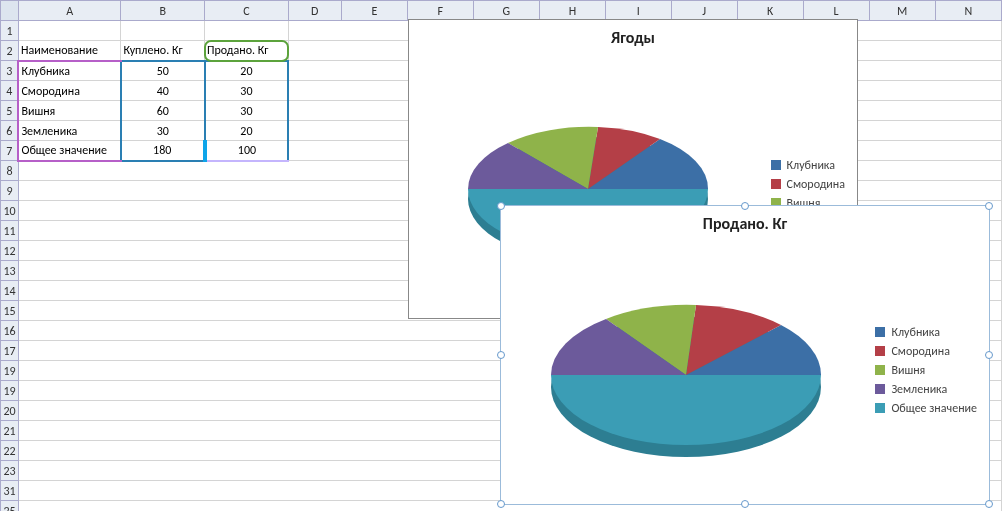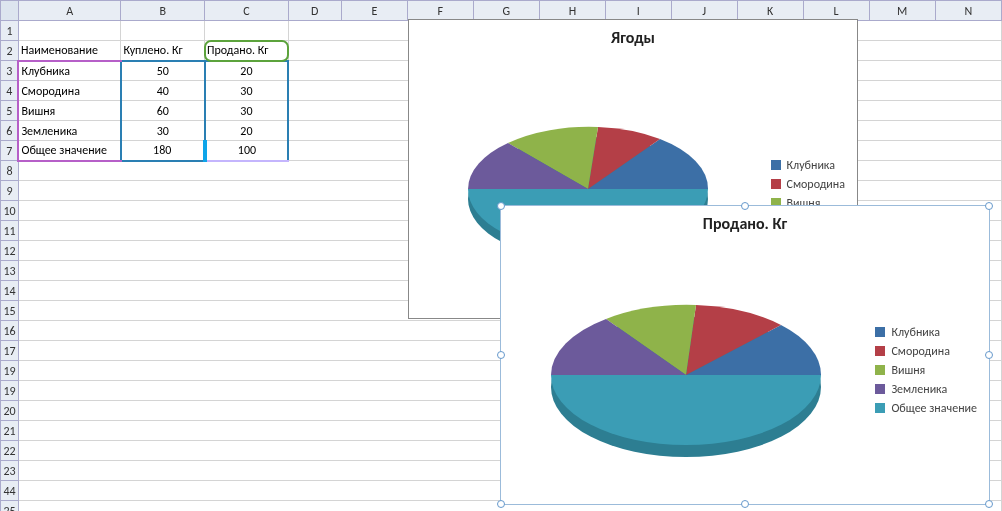--- a/index.html
+++ b/index.html
@@ -161,21 +161,21 @@
         </tr>
   <tr>
           <th class="row">22</th>
           <td colspan="14"></td>
         </tr>
   <tr>
           <th class="row">23</th>
           <td colspan="14"></td>
         </tr>
   <tr>
-          <th class="row">44</th>
+          <th class="row">31</th>
           <td colspan="14"></td>
         </tr>
   <tr>
           <th class="row">25</th>
           <td colspan="14"></td>
         </tr>
 </tbody>
     </table>
 </div>
 

